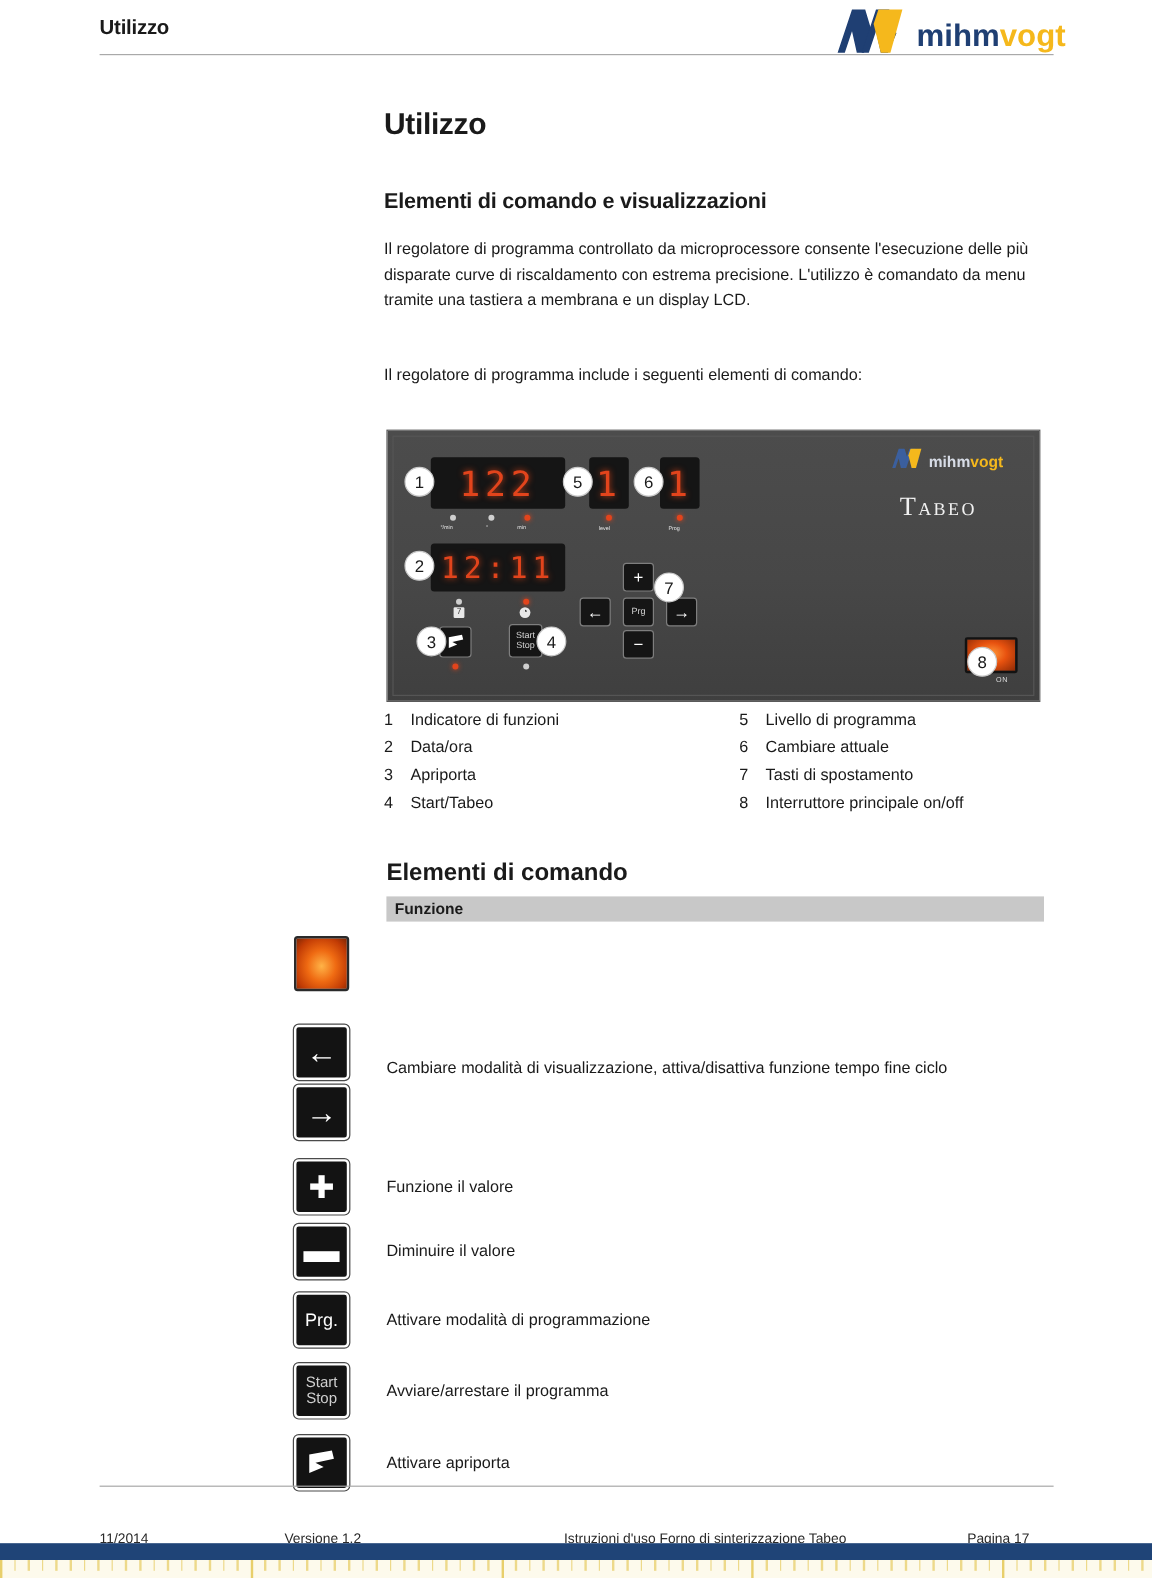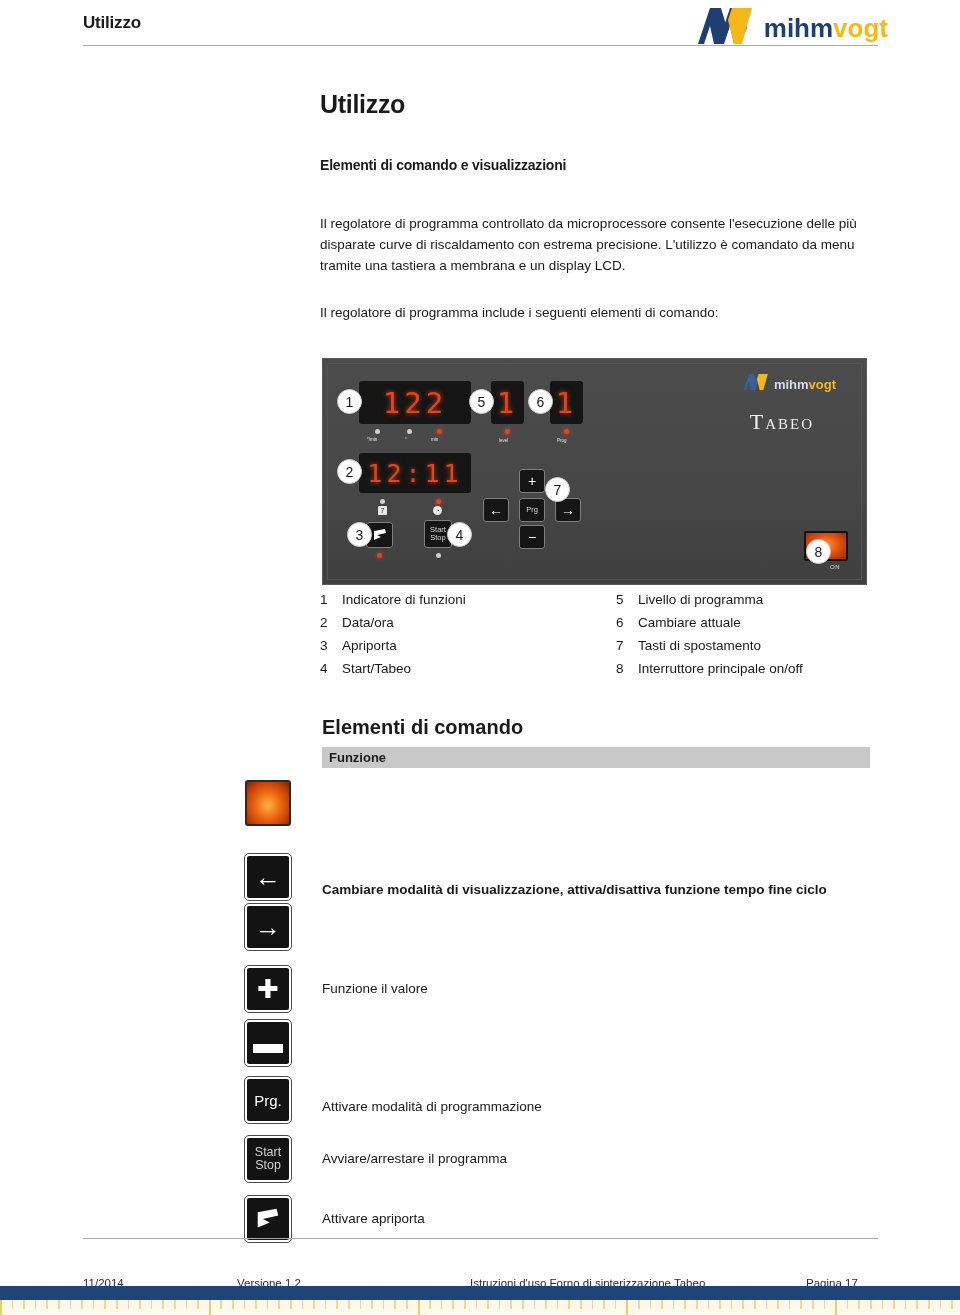--- a/index.html
+++ b/index.html
@@ -34,27 +34,27 @@
 
   
   .content { position: absolute; left: 0; top: 56px; width: 960px; }
 
   .h1 {
     position: absolute; left: 320px; top: 34px;
     font-size: 25px; font-weight: bold; letter-spacing: -0.3px;
   }
   .h2 {
     position: absolute; left: 320px; top: 101px;
-    font-size: 14px; font-weight: bold; letter-spacing: -0.2px;
+    font-size: 18px; font-weight: bold; letter-spacing: -0.2px;
   }
   .para {
     position: absolute; left: 320px; width: 548px;
     font-size: 13.5px; line-height: 21px; color: #1a1a1a;
   }
-  .para.p1 { top: 157px; }
+  .para.p1 { top: 141px; }
   .para.p2 { top: 246px; }
 
   
   .panel-wrap { position: absolute; left: 322px; top: 302px; width: 545px; height: 227px; }
   .panel {
     position: absolute; inset: 0;
     background: linear-gradient(180deg,#4c4c4c 0%,#474747 55%,#3f3f3f 100%);
     border: 1px solid #5a5a5a;
   }
   .panel-inner { position: absolute; inset: 4px; border: 1px solid #555; }
@@ -154,21 +154,21 @@
   .table-head {
     position: absolute; left: 77px; top: 31px; width: 548px; height: 21px;
     background: #c8c8c8;
   }
   .table-head span {
     position: absolute; left: 7px; top: 3px; font-size: 13px; font-weight: bold;
   }
   .trow { position: absolute; left: 0; width: 625px; display: flex; }
   .trow .icon-cell { width: 77px; flex: none; display: flex; justify-content: flex-start; }
   .trow .text-cell { font-size: 13.5px; line-height: 20px; width: 548px; }
-  .trow .text-cell.justify { text-align: justify; font-weight: bold; }
+  .trow .text-cell.justify { text-align: justify; }
 
   
   .keycap {
     width: 46px; height: 46px; background: #131313;
     border: 2px solid #fff; outline: 1px solid #4a4a4a;
     border-radius: 4px; display: flex; align-items: center; justify-content: center;
     color: #fff; flex: none;
   }
   .keycap.small-stack { flex-direction: column; line-height: 13px; }
   .keycap .cap-glyph { font-size: 26px; line-height: 1; }
@@ -389,23 +389,24 @@
         </div>
         <div class="text-cell" style="padding-top:13px;">Funzione il valore</div>
       </div>
 
       <div class="trow" style="top:304px;">
         <div class="icon-cell">
           <div class="keycap">
             <span class="cap-glyph" style="font-size:30px;">▬</span>
           </div>
         </div>
-      </div>
-
-      <div class="trow" style="top:361px;align-items:center;">
+        <div class="text-cell" style="padding-top:13px;">Diminuire il valore</div>
+      </div>
+
+      <div class="trow" style="top:361px;">
         <div class="icon-cell">
           <div class="keycap">
             <span class="cap-text">Prg.</span>
           </div>
         </div>
         <div class="text-cell" style="padding-top:13px;">Attivare modalità di programmazione</div>
       </div>
 
       <div class="trow" style="top:420px;">
         <div class="icon-cell">

